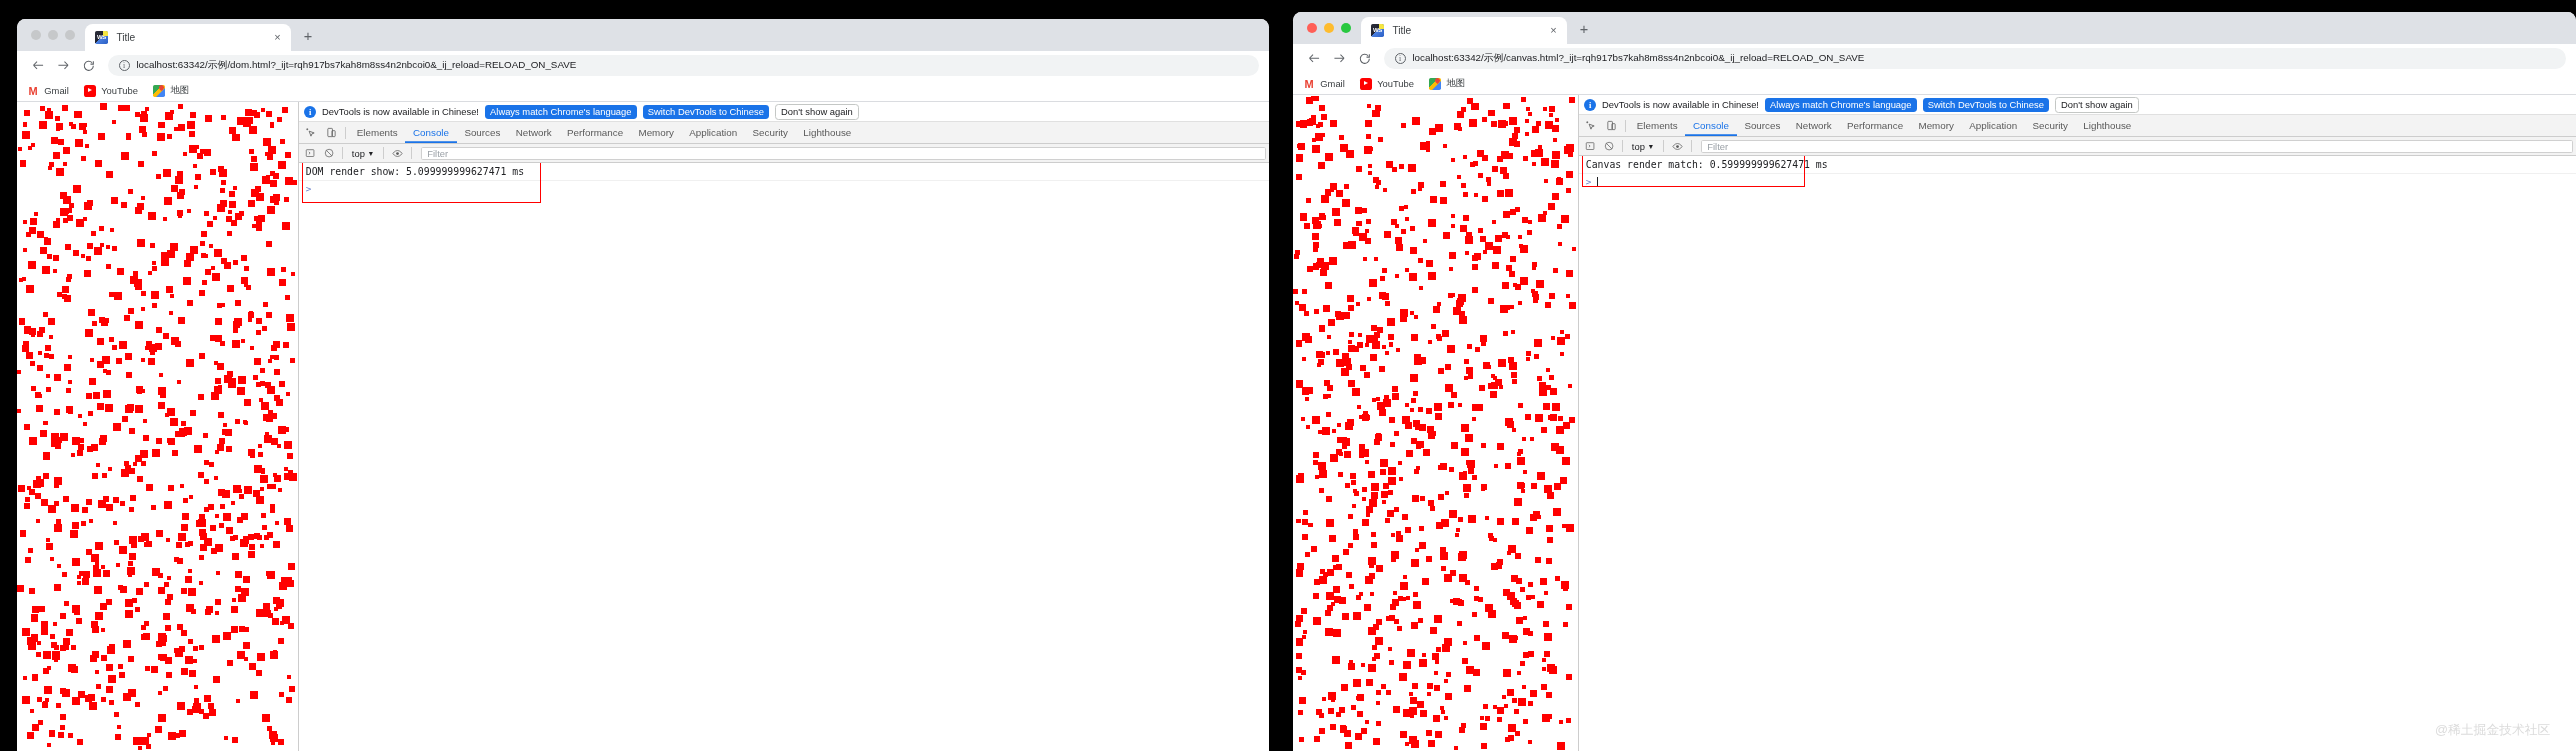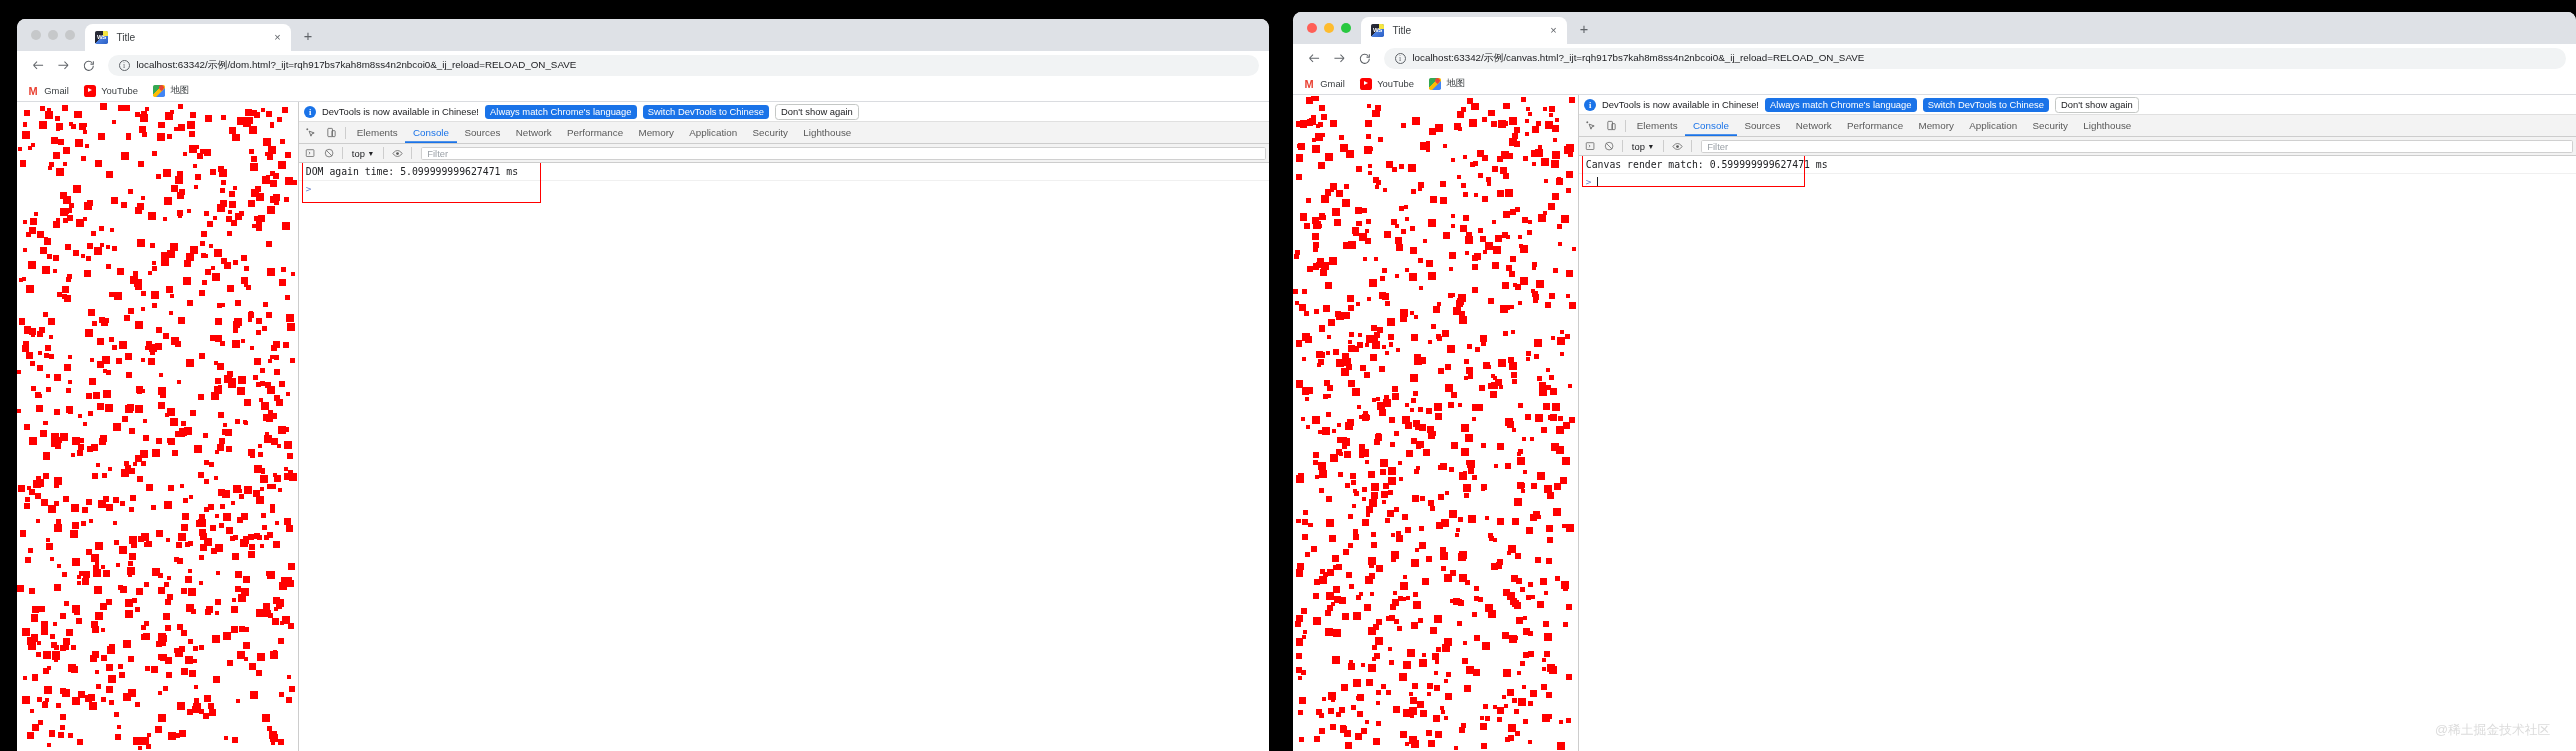--- a/index.html
+++ b/index.html
@@ -1333,21 +1333,21 @@
           <svg width="11" height="11" viewBox="0 0 24 24" fill="none" stroke="currentColor" stroke-width="1.6">
               <path d="M2 12s3.8-6.5 10-6.5S22 12 22 12s-3.8 6.5-10 6.5S2 12 2 12z"></path>
               <circle cx="12" cy="12" r="3" fill="currentColor" stroke="none"></circle>
             </svg>
         </div>
         <div class="cb-sep"></div>
         <div class="cb-filter">Filter</div>
       </div>
 
       <div class="console-body">
-        <div class="console-line">DOM again time: 5.099999999627471 ms</div>
+        <div class="console-line">DOM render show: 5.099999999627471 ms</div>
         <div class="console-prompt">
           <span class="prompt-arrow">&gt;</span>
         </div>
         <div class="red-rect" style="left:3.4px; top:-1.7px; width:239px; height:41px;"></div>
       </div>
     </div>
   </div>
 </div>
 
 <div class="window" id="window-right">

